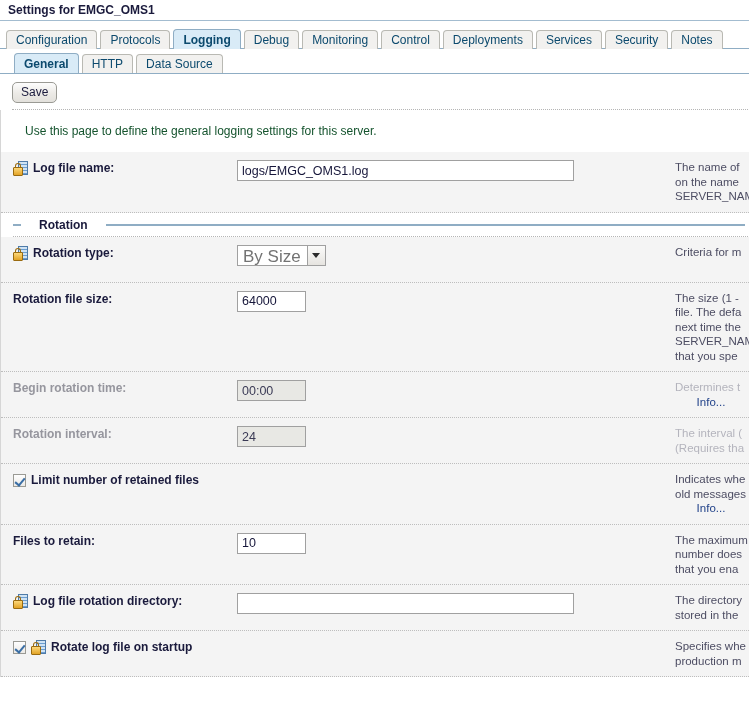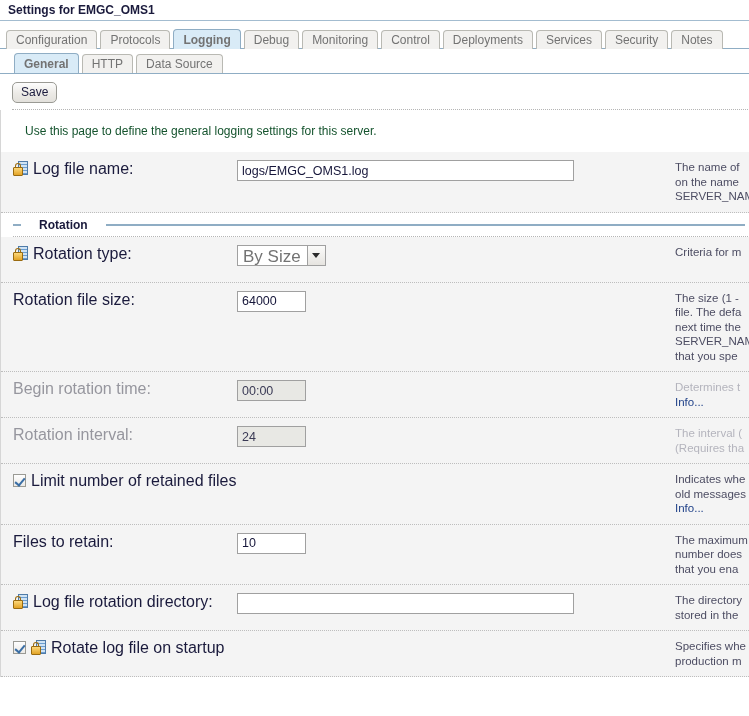--- a/index.html
+++ b/index.html
@@ -42,21 +42,21 @@
     z-index:2;
     height:19px;
     line-height:19px;
     padding:0 9px 18px 9px;
     margin-right:3px;
     background:#f2f1ef;
     border:1px solid #b9b9b3;
     border-bottom:none;
     border-radius:4px 4px 0 0;
     font-size:12px;
-    color:#737373;
+    color:#0c4a6e;
     white-space:nowrap;
     box-sizing:border-box;
     cursor:pointer;
   }
   .tab.active{
     background:#d9ebf7;
     border-color:#8fadc4;
     font-weight:bold;
     height:20px;
     line-height:20px;
@@ -123,21 +123,21 @@
     padding:8px 2px 8px 8px;
     box-sizing:border-box;
     font-size:11.5px;
     color:#4d4d63;
     line-height:14.5px;
     overflow:hidden;
     white-space:nowrap;
   }
   .cell-help.dim{color:#b4b4bd;}
   .lbl{
-    font-weight:normal;font-size:16px;color:#1a1a3c;line-height:15px;
+    font-weight:bold;font-size:12px;color:#1a1a3c;line-height:15px;
   }
   .lbl.disabled{color:#96969e;}
   
   .lockicon{
     position:relative;
     width:15px;height:15px;
     flex:0 0 15px;
     margin-top:0px;
   }
   .lockicon .doc{
@@ -251,21 +251,21 @@
   .sect .rule{
     flex:1 1 auto;height:0;border-top:2px solid #8fadc4;
   }
   .sect .tri{
     width:0;height:0;
     border-top:5px solid transparent;
     border-bottom:5px solid transparent;
     border-left:8px solid #3a64a8;
     cursor:pointer;
   }
-  .infolink{color:#22438a;}
+  .infolink{color:#22438a;text-align:center;}
   .rowhelp-line{display:block;}
 </style>
 </head>
 <body>
 
 <div class="page-title-bar">
   <span class="page-title">Settings for EMGC_OMS1</span>
 </div>
 
 <div class="tabstrip level1">

